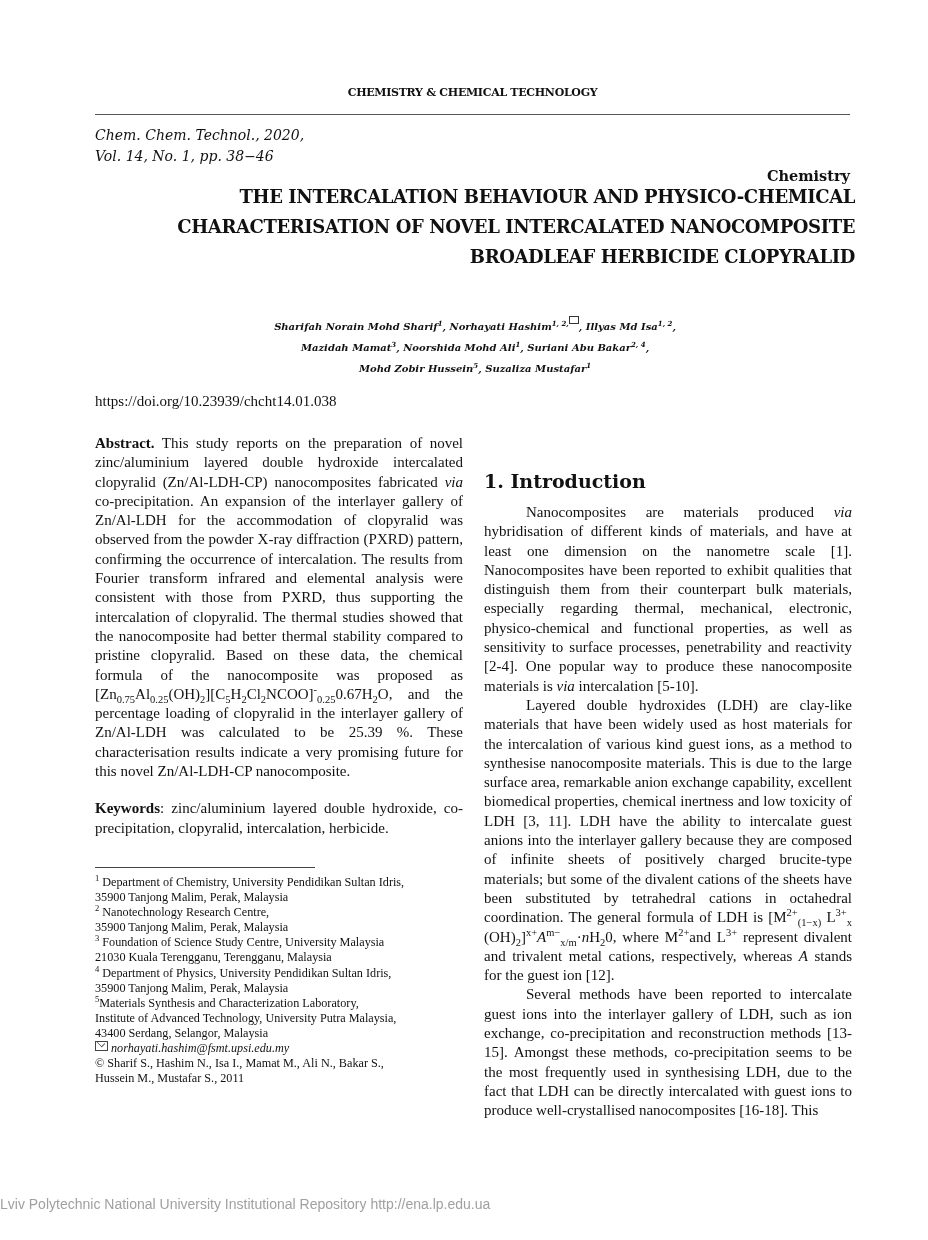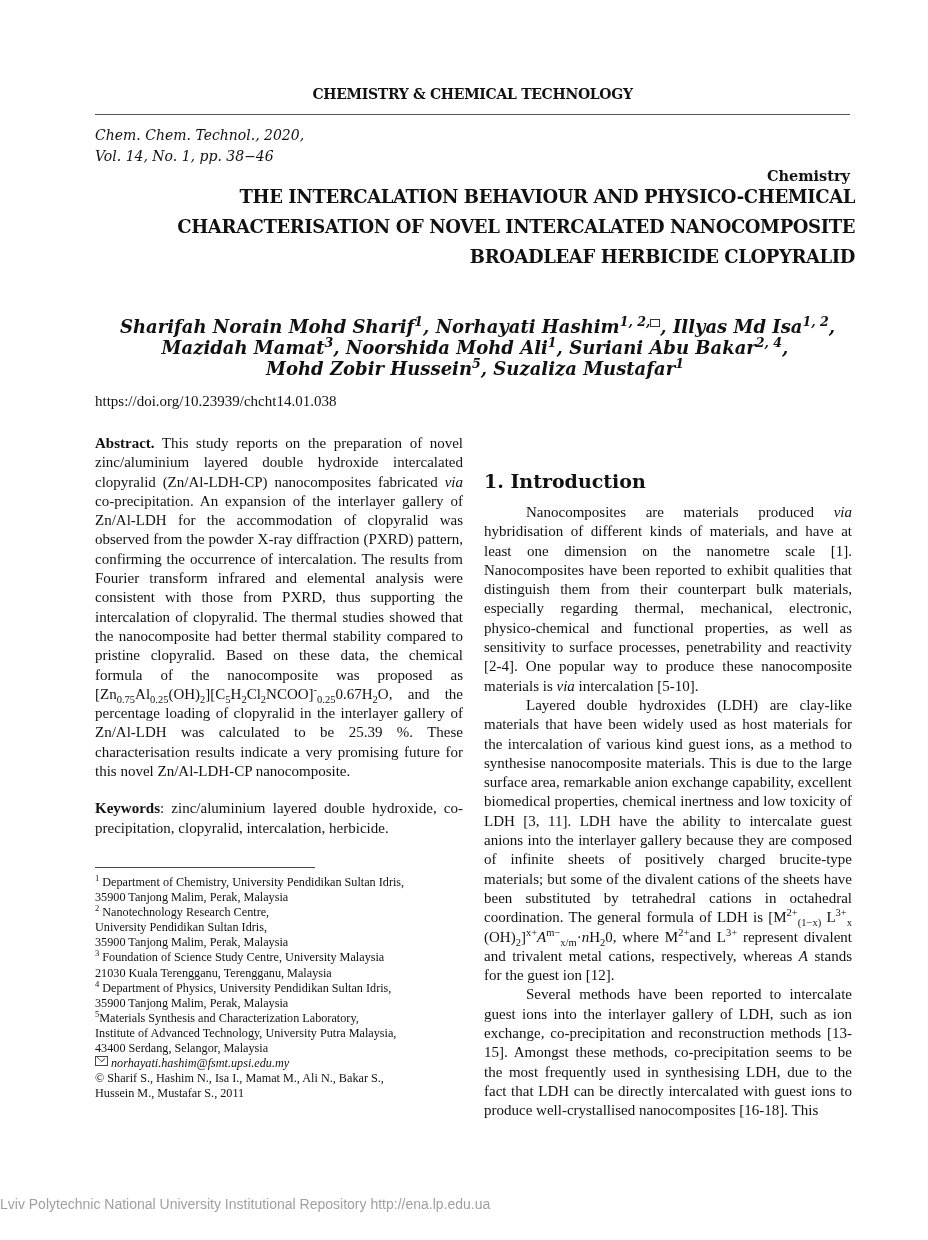--- a/index.html
+++ b/index.html
@@ -1,23 +1,23 @@
 <!DOCTYPE html>
 <html><head>
 <meta charset="utf-8">
 <style>
   html, body { margin: 0; padding: 0; background: #ffffff; }
   body { width: 928px; height: 1240px; position: relative; overflow: hidden; color: #111; font-family: "Liberation Serif", serif; }
-  .journal-header { position: absolute; left: 95px; top: 86px; width: 755px; text-align: center; font-family: "DejaVu Serif", serif; font-weight: bold; font-size: 14px; letter-spacing: -0.3px; }
+  .journal-header { position: absolute; left: 95px; top: 86px; width: 755px; text-align: center; font-family: "DejaVu Serif", serif; font-weight: bold; font-size: 11px; letter-spacing: -0.3px; }
   .header-rule { position: absolute; left: 95px; top: 114px; width: 755px; height: 0; border-top: 1px solid #555; }
   .citation { position: absolute; left: 95px; top: 125px; font-family: "DejaVu Serif", serif; font-style: italic; font-size: 14px; line-height: 21px; }
   .section-tag { position: absolute; right: 78px; top: 125px; font-family: "DejaVu Serif", serif; font-weight: bold; font-size: 14.5px; line-height: 21px; margin-top: 40px; }
   .title { position: absolute; left: 90px; top: 182px; width: 765px; text-align: right; font-family: "DejaVu Serif", serif; font-weight: bold; font-size: 18px; line-height: 30px; letter-spacing: -0.4px; }
   .title div { white-space: nowrap; }
-  .authors { position: absolute; left: 120px; top: 316px; width: 710px; text-align: center; font-family: "DejaVu Serif", serif; font-style: italic; font-weight: bold; font-size: 18px; line-height: 21px; }
+  .authors { position: absolute; left: 120px; top: 316px; width: 710px; text-align: center; font-family: "DejaVu Serif", serif; font-style: italic; font-weight: bold; font-size: 10px; line-height: 21px; }
   .authors div { white-space: nowrap; }
   .doi { position: absolute; left: 95px; top: 393px; font-size: 15px; }
   .col { position: absolute; width: 368px; font-size: 15px; line-height: 19.3px; text-align: justify; }
   .col-left { left: 95px; top: 434px; }
   .col-right { left: 484px; top: 438px; margin-top: 31px; }
   .col p { margin: 0; }
   .intro-heading { font-family: "DejaVu Serif", serif; font-weight: bold; font-size: 19px; margin: 0 0 10px 0; line-height: 24px; }
   .indent { text-indent: 42px; }
   .keywords { margin-top: 18px !important; }
   .fn-rule { position: absolute; left: 95px; top: 867px; width: 220px; border-top: 1px solid #444; }
@@ -69,21 +69,20 @@
 <div class="col col-left">
   <p><b>Abstract.</b><span> This study reports on the preparation of novel zinc/aluminium layered double hydroxide intercalated clopyralid (Zn/Al-LDH-CP) nanocomposites fabricated </span><i>via</i><span> co-precipitation. An expansion of the interlayer gallery of Zn/Al-LDH for the accommodation of clopyralid was observed from the powder X-ray diffraction (PXRD) pattern, confirming the occurrence of intercalation. The results from Fourier transform infrared and elemental analysis were consistent with those from PXRD, thus supporting the intercalation of clopyralid. The thermal studies showed that the nanocomposite had better thermal stability compared to pristine clopyralid. Based on these data, the chemical formula of the nanocomposite was proposed as </span><span><span>[Zn</span><sub>0.75</sub><span>Al</span><sub>0.25</sub><span>(OH)</span><sub>2</sub><span>][C</span><sub>5</sub><span>H</span><sub>2</sub><span>Cl</span><sub>2</sub><span>NCOO]</span><sup>-</sup><sub>0.25</sub><span>0.67H</span><sub>2</sub><span>O,</span></span><span> and the percentage loading of clopyralid in the interlayer gallery of Zn/Al-LDH was calculated to be 25.39 %. These characterisation results indicate a very promising future for this novel Zn/Al-LDH-CP nanocomposite.</span></p>
   <p class="keywords"><b>Keywords</b><span>: zinc/aluminium layered double hydroxide, co-precipitation, clopyralid, intercalation, herbicide.</span></p>
 </div>
 
 <div class="fn-rule"></div>
 <div class="footnotes">
   <div><sup>1</sup><span> Department of Chemistry, University Pendidikan Sultan Idris,</span></div>
   <div><span>35900 Tanjong Malim, Perak, Malaysia</span></div>
   <div><sup>2</sup><span> Nanotechnology Research Centre,</span></div>
-  <div><span>University Pendidikan Sultan Idris,</span></div>
   <div><span>35900 Tanjong Malim, Perak, Malaysia</span></div>
   <div><sup>3</sup><span> Foundation of Science Study Centre, University Malaysia</span></div>
   <div><span>21030 Kuala Terengganu, Terengganu, Malaysia</span></div>
   <div><sup>4</sup><span> Department of Physics, University Pendidikan Sultan Idris,</span></div>
   <div><span>35900 Tanjong Malim, Perak, Malaysia</span></div>
   <div><sup>5</sup><span>Materials Synthesis and Characterization Laboratory,</span></div>
   <div><span>Institute of Advanced Technology, University Putra Malaysia,</span></div>
   <div><span>43400 Serdang, Selangor, Malaysia</span></div>
   <div><span class="mail-icon"></span><i>norhayati.hashim@fsmt.upsi.edu.my</i></div>
   <div>© Sharif S., Hashim N., Isa I., Mamat M., Ali N., Bakar S.,</div>

